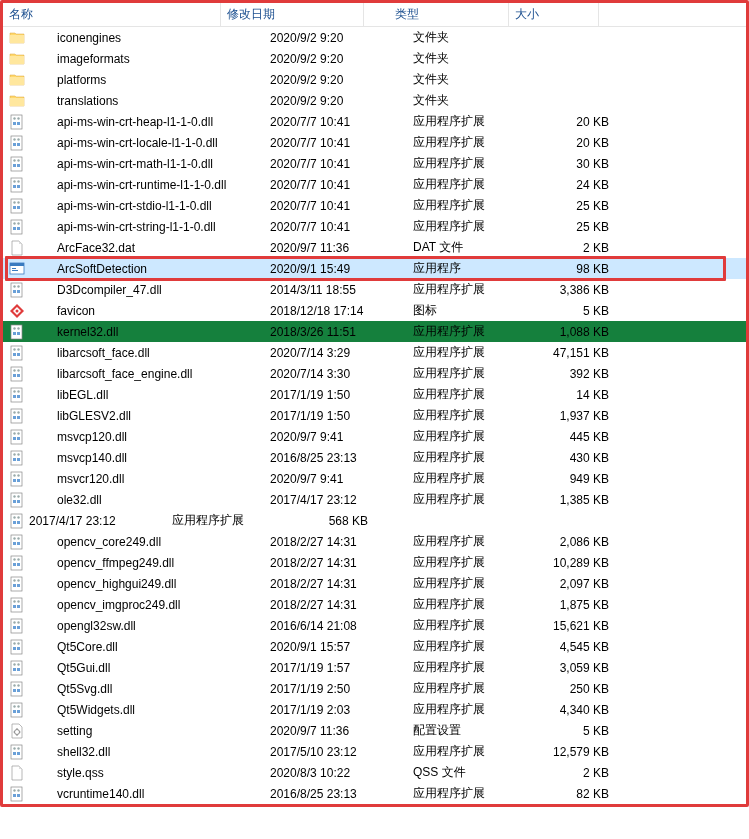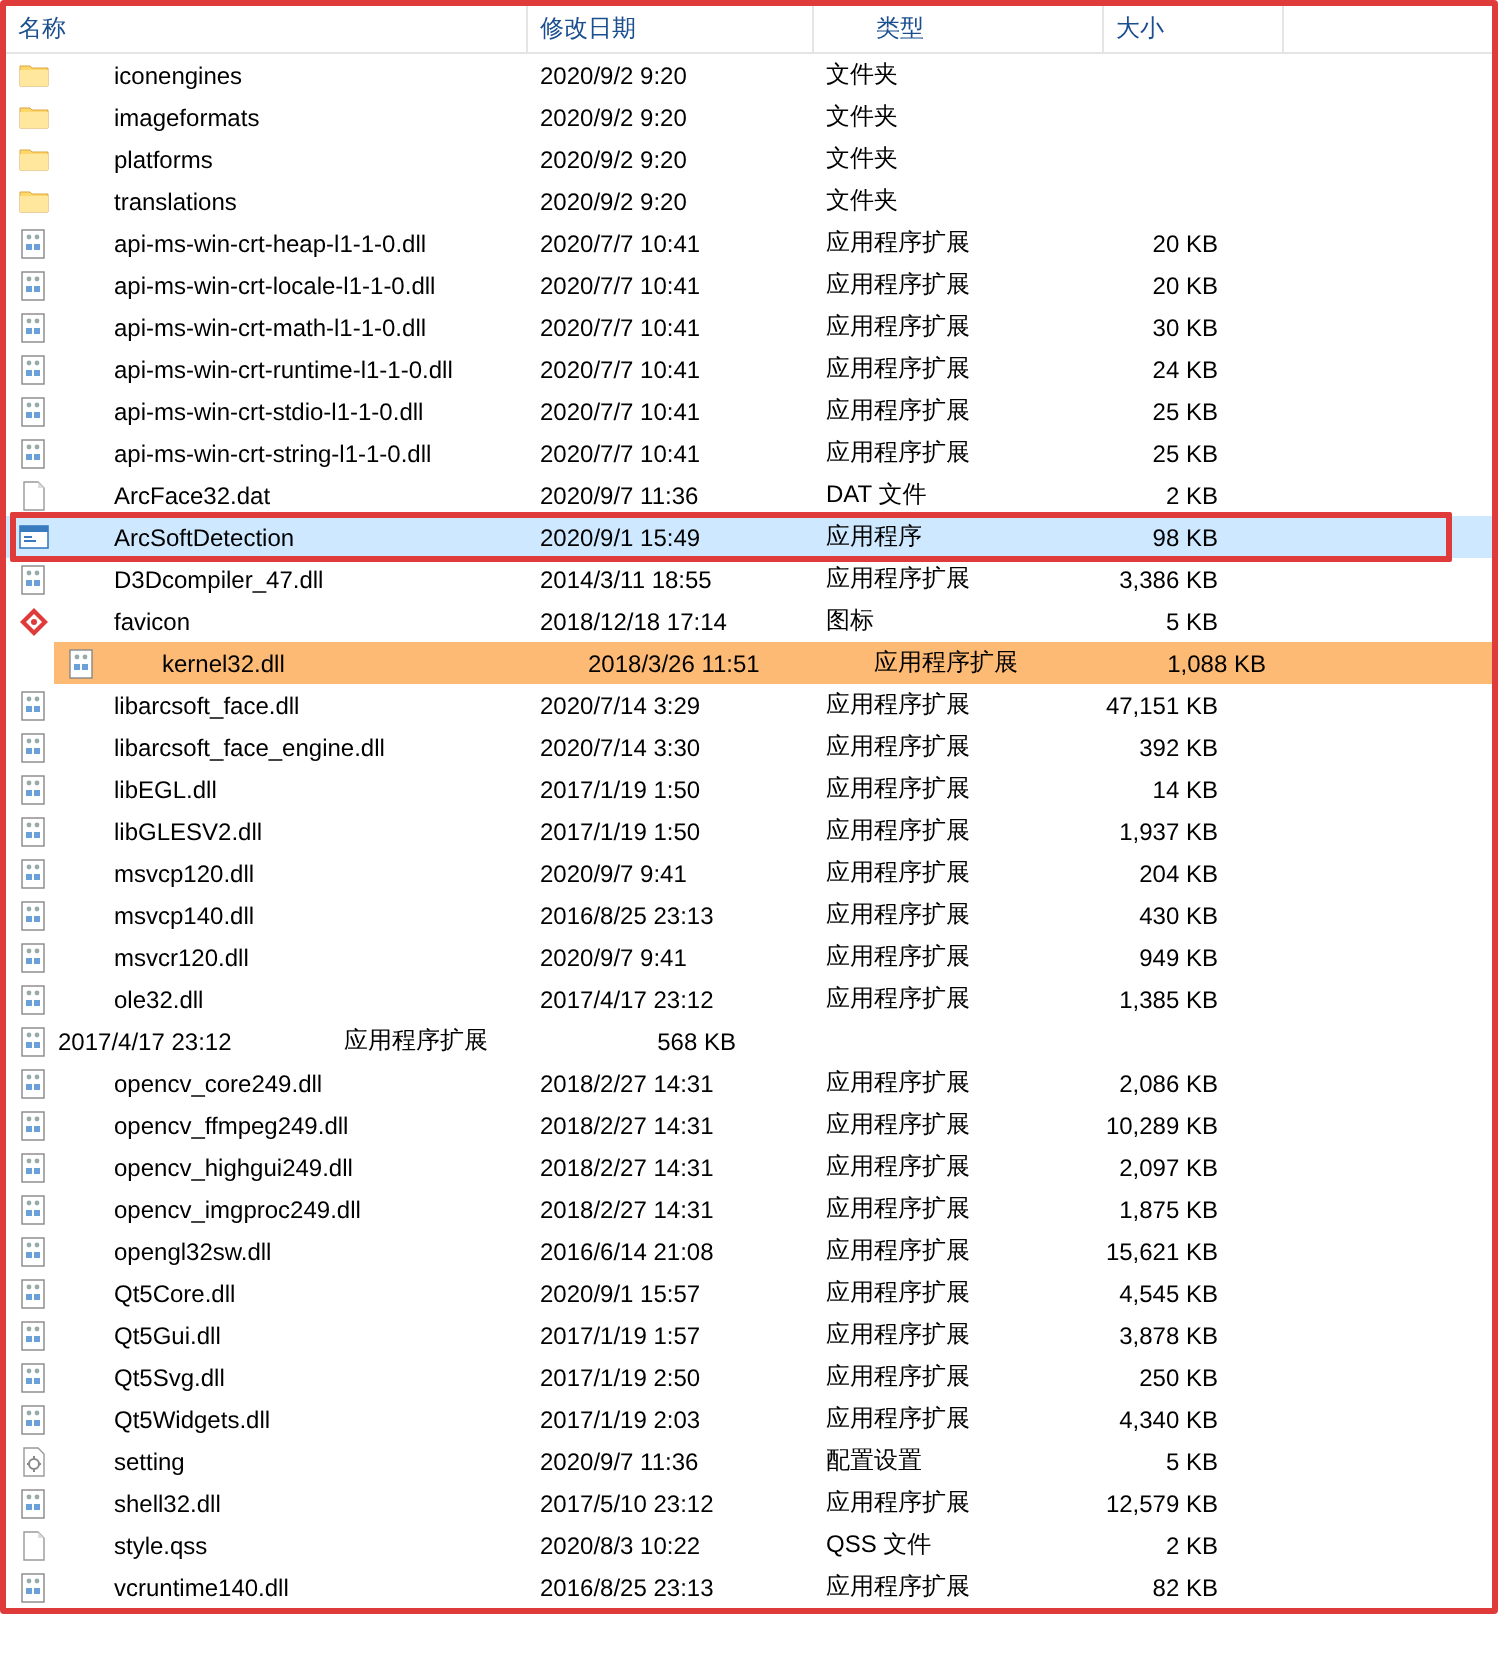--- a/index.html
+++ b/index.html
@@ -1,27 +1,27 @@
 <!DOCTYPE html>
 <html><head>
 <meta charset="utf-8">
 <style>
 * { margin:0; padding:0; box-sizing:border-box; }
 body { font-family:"Microsoft YaHei","Segoe UI",Tahoma,sans-serif; font-size:12px; background:#fff; color:#000; width:749px; }
 .wrap { border:3px solid #e03b3b; border-radius:2px; width:749px; }
 .hdr { display:flex; height:24px; align-items:center; border-bottom:1px solid #e5e5e5; background:#fff; }
 .hdr .col { padding-left:6px; color:#1a4e8f; border-right:1px solid #e5e5e5; height:100%; display:flex; align-items:center; }
-.c-name { width:261px; }
+.c-name { width:218px; }
 .c-date { width:143px; }
 .c-type { width:120px;margin-left:25px; }
 .c-size { width:90px; justify-content:flex-start; }
 .rows { }
 .row { display:flex; height:21px; align-items:center; padding-left:6px; position:relative; }
 .row.sel { background:#cde8ff; }
-.row.hov { background:#fdba74;margin-left:24px; }
+.row.hov { background:#15803d; }
 .ic { width:16px; height:16px; margin-right:4px; flex-shrink:0; position:relative; }
 .ic svg { width:16px; height:16px; display:block; }
 .nm { width:241px; white-space:nowrap; overflow:hidden;padding-left:28px; }
 .dt { width:143px; color:#000; }
 .tp { width:120px; color:#000; }
 .sz { width:80px; text-align:right; color:#000; padding-right:4px; }
 .redbox { position:absolute; border:3px solid #e03b3b; border-radius:1px; pointer-events:none; }
 </style>
 </head>
 <body>
@@ -308,21 +308,21 @@
             <rect x="2" y="1" width="11" height="14" fill="#fff" stroke="#888" stroke-width="0.7"></rect>
             <rect x="4" y="8" width="3" height="3" fill="#6aa0d8"></rect>
             <rect x="8" y="8" width="3" height="3" fill="#6aa0d8"></rect>
             <circle cx="5.5" cy="4.5" r="1.2" fill="#9aa"></circle>
             <circle cx="9.5" cy="4.5" r="1.2" fill="#9aa"></circle>
           </svg>
         </span>
         <span class="nm">msvcp120.dll</span>
         <span class="dt">2020/9/7 9:41</span>
         <span class="tp">应用程序扩展</span>
-        <span class="sz">204 KB</span>
+        <span class="sz">445 KB</span>
       </div>
       <div class="row">
         <span class="ic">
           <svg viewBox="0 0 16 16">
             <rect x="2" y="1" width="11" height="14" fill="#fff" stroke="#888" stroke-width="0.7"></rect>
             <rect x="4" y="8" width="3" height="3" fill="#6aa0d8"></rect>
             <rect x="8" y="8" width="3" height="3" fill="#6aa0d8"></rect>
             <circle cx="5.5" cy="4.5" r="1.2" fill="#9aa"></circle>
             <circle cx="9.5" cy="4.5" r="1.2" fill="#9aa"></circle>
           </svg>
@@ -472,21 +472,21 @@
             <rect x="2" y="1" width="11" height="14" fill="#fff" stroke="#888" stroke-width="0.7"></rect>
             <rect x="4" y="8" width="3" height="3" fill="#6aa0d8"></rect>
             <rect x="8" y="8" width="3" height="3" fill="#6aa0d8"></rect>
             <circle cx="5.5" cy="4.5" r="1.2" fill="#9aa"></circle>
             <circle cx="9.5" cy="4.5" r="1.2" fill="#9aa"></circle>
           </svg>
         </span>
         <span class="nm">Qt5Gui.dll</span>
         <span class="dt">2017/1/19 1:57</span>
         <span class="tp">应用程序扩展</span>
-        <span class="sz">3,878 KB</span>
+        <span class="sz">3,059 KB</span>
       </div>
       <div class="row">
         <span class="ic">
           <svg viewBox="0 0 16 16">
             <rect x="2" y="1" width="11" height="14" fill="#fff" stroke="#888" stroke-width="0.7"></rect>
             <rect x="4" y="8" width="3" height="3" fill="#6aa0d8"></rect>
             <rect x="8" y="8" width="3" height="3" fill="#6aa0d8"></rect>
             <circle cx="5.5" cy="4.5" r="1.2" fill="#9aa"></circle>
             <circle cx="9.5" cy="4.5" r="1.2" fill="#9aa"></circle>
           </svg>

